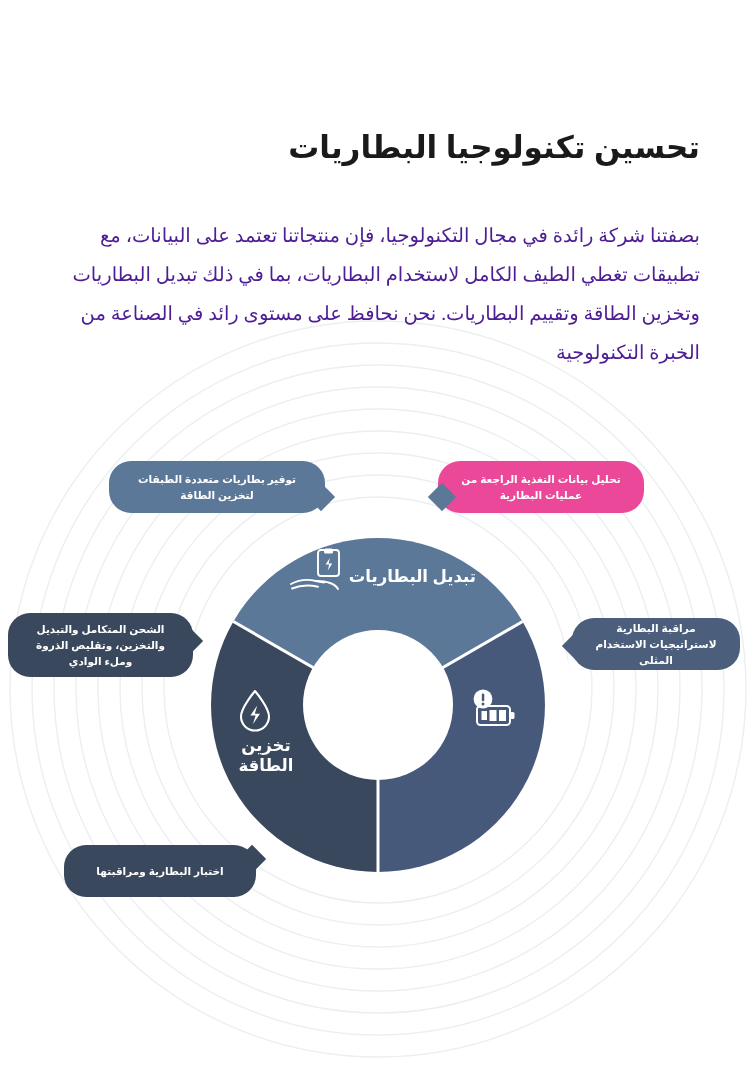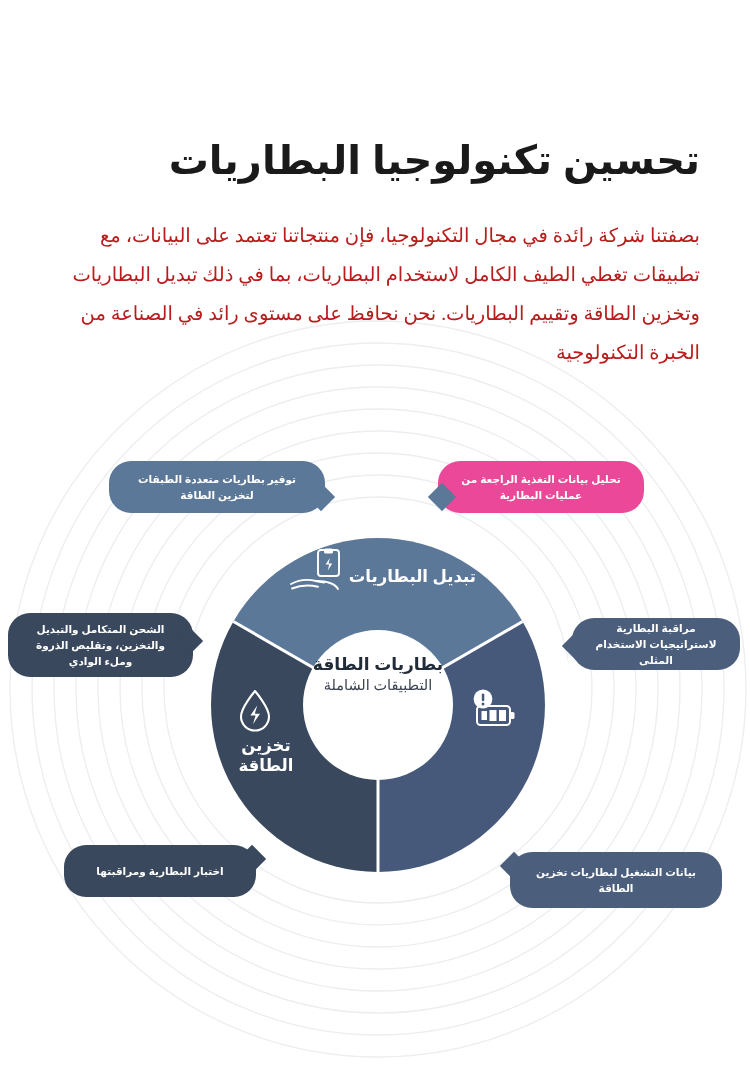--- a/index.html
+++ b/index.html
@@ -17,34 +17,34 @@
 
   
   #page-title {
     position: absolute;
     top: 108px;
     right: 50px;
     left: 50px;
     text-align: right;
     font-family: "Liberation Sans", "DejaVu Sans", sans-serif;
     font-weight: bold;
-    font-size: 40px;
+    font-size: 31px;
     color: #1a1a1a;
     letter-spacing: 0px;
     line-height: 1.25;
   }
   #page-body {
     position: absolute;
     top: 196px;
     right: 50px;
     left: 50px;
     text-align: right;
     font-size: 19.5px;
     line-height: 2.0;
-    color: #b91c1c;
+    color: #4c1d95;
   }
 
   
   #rings {
     position: absolute;
     left: 0;
     top: 0;
     width: 750px;
     height: 1066px;
     pointer-events: none;
@@ -207,24 +207,20 @@
       <g stroke="#ffffff" stroke-width="3">
         <line x1="183" y1="183" x2="38.4" y2="99.5"></line>
         <line x1="183" y1="183" x2="327.6" y2="99.5"></line>
         <line x1="183" y1="183" x2="183" y2="350"></line>
       </g>
 
       <circle cx="183" cy="183" r="75" fill="#ffffff"></circle>
     </svg>
   </div>
 
-  <div id="center-label">
-    <span class="c-main">بطاريات الطاقة</span>
-    <span class="c-sub">التطبيقات الشاملة</span>
-  </div>
 
   <div class="seg-icon" id="icon-swap">
     <svg width="60" height="46" viewBox="0 0 60 46" fill="none" stroke="#ffffff" stroke-width="1.9" stroke-linecap="round" stroke-linejoin="round">
       <rect x="30" y="2" width="21" height="26" rx="3"></rect>
       <rect x="36" y="0.5" width="9" height="5" rx="1.6" fill="#ffffff" stroke="none"></rect>
       <path d="M41.8 10 L37.6 16.6 h3.6 L39.8 22.4 L44.2 15.6 h-3.6 Z" fill="#ffffff" stroke="none"></path>
       <path d="M3 36 C 12 31 20 31 28 33 L 36 34.5"></path>
       <path d="M28 33 C 33 33 38 33.5 42 35 C 46.5 36.6 49 39 50 41"></path>
       <path d="M4 40.5 C 14 36.5 22 37 30 38.8"></path>
     </svg>
@@ -271,18 +267,14 @@
   <div class="bubble" id="bubble-bl">
     <span class="btext">اختبار البطارية ومراقبتها</span>
     <span class="tail-sq" style="background:#39485c; right:-6px; top:4px;"></span>
   </div>
 
   <div class="bubble" id="bubble-mr">
     <span class="btext">مراقبة البطارية لاستراتيجيات الاستخدام المثلى</span>
     <span class="tail-sq" style="background:#4b5f7c; left:-6px; top:18px;"></span>
   </div>
 
-  <div class="bubble" id="bubble-br">
-    <span class="btext">بيانات التشغيل لبطاريات تخزين الطاقة</span>
-    <span class="tail-sq" style="background:#4b5f7c; left:-6px; top:4px;"></span>
-  </div>
 
 </div>
 
 </body></html>

